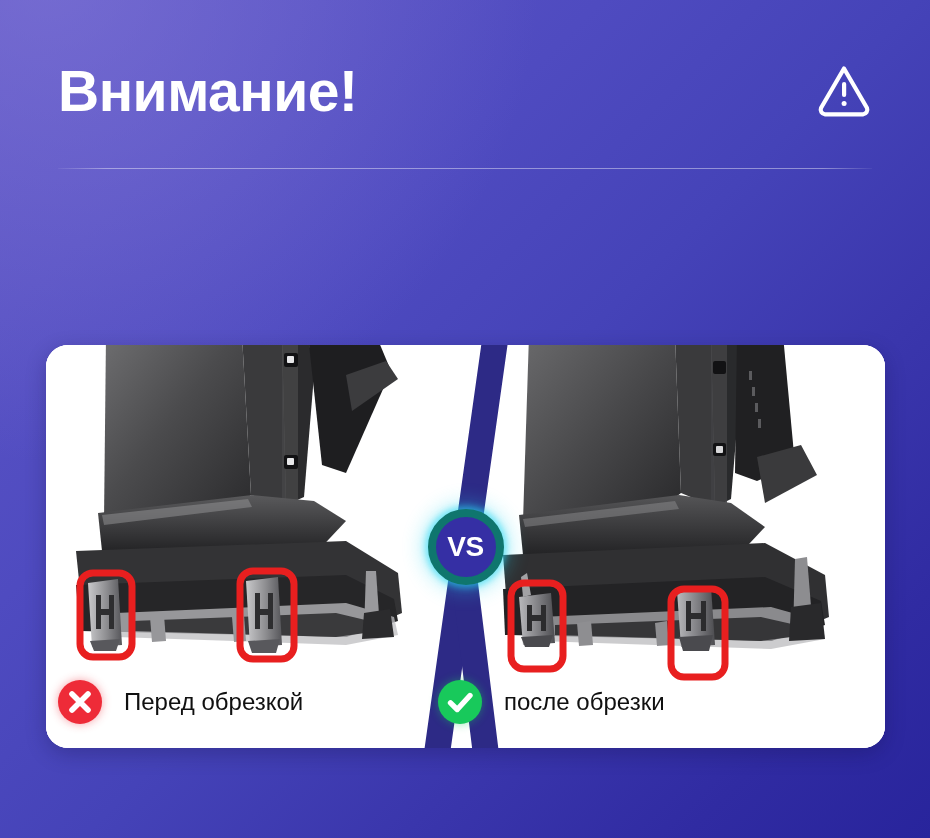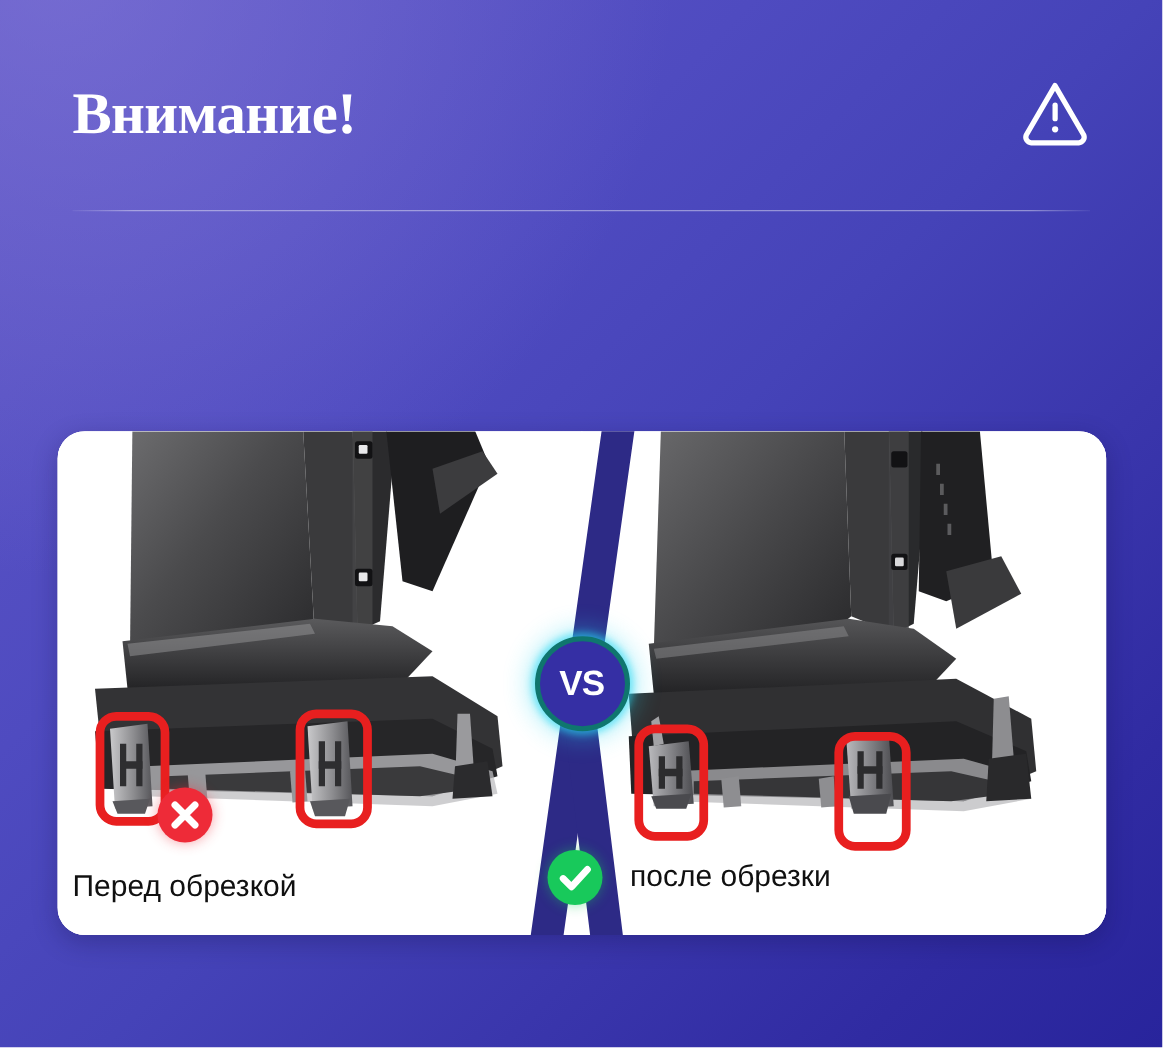--- a/index.html
+++ b/index.html
@@ -43,27 +43,26 @@
     left: 58px;
     top: 52px;
     width: 814px;
     height: 78px;
     display: flex;
     align-items: center;
     justify-content: space-between;
   }
 
   .page-title {
-    font-size: 47px;
+    font-size: 57px;
     font-weight: bold;
     color: #ffffff;
     letter-spacing: -0.5px;
     line-height: 1;
     white-space: nowrap;
-    font-family: Liberation Serif, serif;
   }
 
   .warn-icon { width: 56px; height: 52px; flex: 0 0 auto; }
 
   .title-rule {
     position: absolute;
     left: 58px;
     top: 168px;
     width: 814px;
     height: 1px;
@@ -139,21 +138,21 @@
 
   
   .result-label {
     position: absolute;
     bottom: 24px;
     display: flex;
     align-items: center;
     gap: 22px;
     z-index: 5;
   }
-  .result-label.bad  { left: 12px; flex-direction: column; }
+  .result-label.bad  { left: 12px; }
   .result-label.good { left: 392px; }
 
   .badge {
     width: 44px; height: 44px;
     border-radius: 50%;
     display: flex; align-items: center; justify-content: center;
     flex: 0 0 auto;
   }
   .badge.bad  { background: #ee2b38; box-shadow: 0 0 10px rgba(238,43,56,0.45); }
   .badge.good { background: #18c95b; box-shadow: 0 0 10px rgba(24,201,91,0.45); }
@@ -169,21 +168,21 @@
   
   .vs-badge {
     position: absolute;
     left: 50%;
     top: 50%;
     width: 76px; height: 76px;
     margin-left: -38px;
     margin-top: -38px;
     border-radius: 50%;
     background: #352fa4;
-    border: 4px solid #0f766e;
+    border: 8px solid #0f766e;
     display: flex; align-items: center; justify-content: center;
     box-shadow: 0 0 6px 3px rgba(39,215,242,0.55),
                 0 0 18px 8px rgba(39,215,242,0.28);
     z-index: 6;
   }
   .vs-text {
     color: #ffffff;
     font-size: 28px;
     font-weight: bold;
     letter-spacing: -0.5px;

